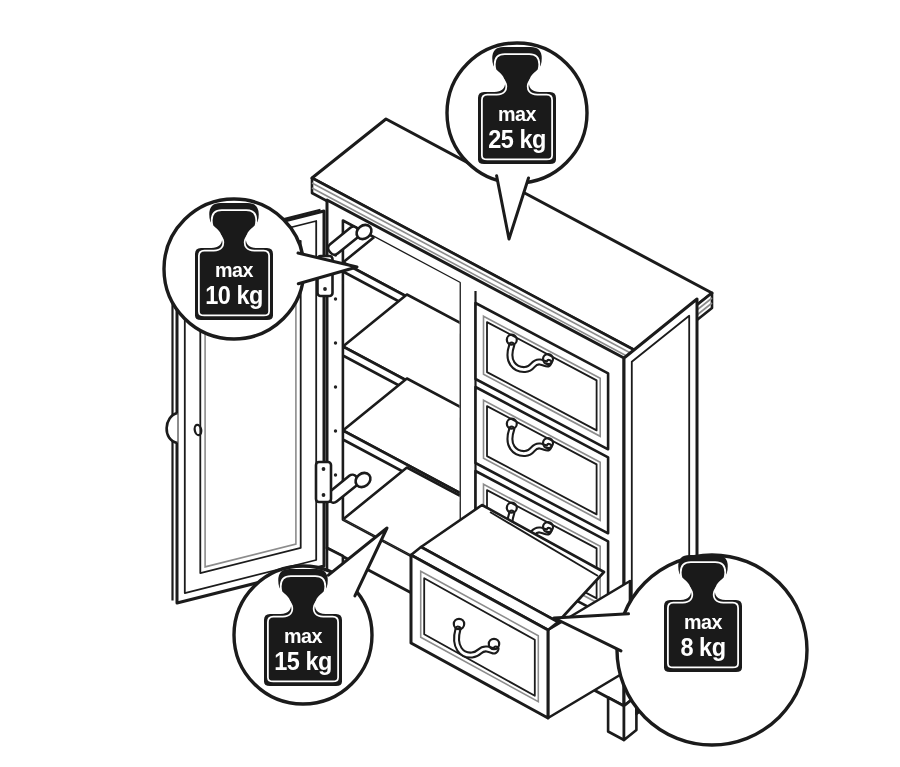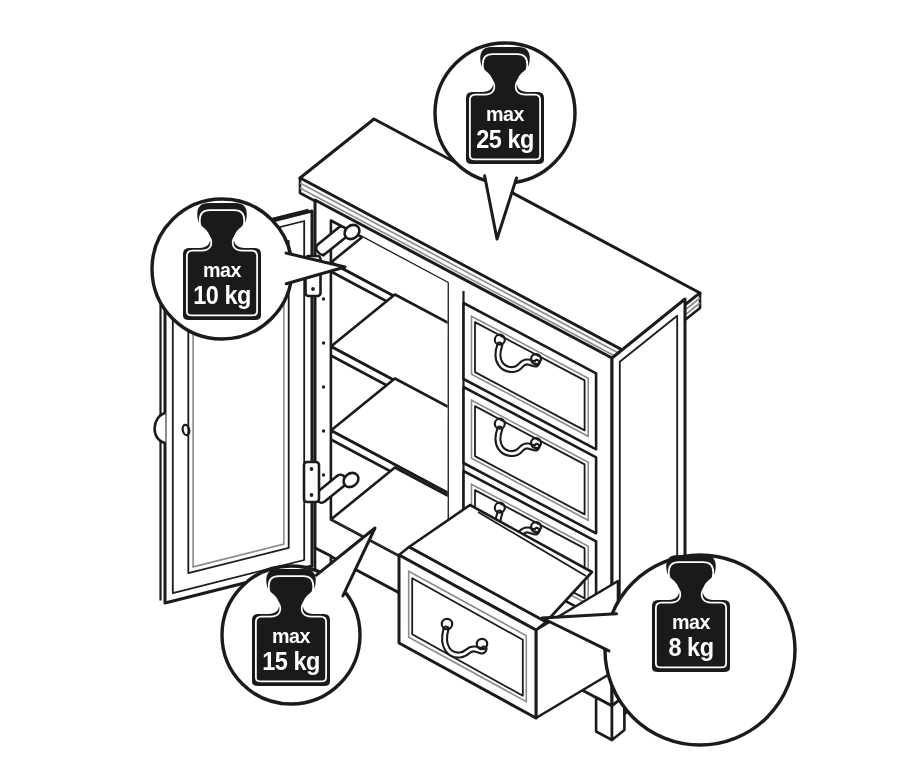--- a/index.html
+++ b/index.html
@@ -1,16 +1,16 @@
 <!DOCTYPE html>
 <html><head>
 <meta charset="utf-8">
 <style>
   html,body{margin:0;padding:0;background:#ffffff;}
-  .stage{width:868px;height:767px;position:relative;background:#bef264;overflow:hidden;}
+  .stage{width:868px;height:767px;position:relative;background:#bef264;overflow:hidden;margin-left:12px;}
   svg{display:block;}
   .ol   { fill:#fff; stroke:#1b1b1b; stroke-width:2.6; stroke-linejoin:round; }
   .ol3  { fill:#fff; stroke:#1b1b1b; stroke-width:3;   stroke-linejoin:round; }
   .thin { fill:none; stroke:#1b1b1b; stroke-width:1.8; stroke-linejoin:round; }
   .thin2{ fill:none; stroke:#1b1b1b; stroke-width:2.2; stroke-linejoin:round; }
   .gray { fill:none; stroke:#8c8c8c; stroke-width:1.6; }
   .blk  { fill:#1a1a1a; stroke:none; }
   .balloon { fill:#fff; stroke:#1b1b1b; stroke-width:3.4; }
   .tail { fill:#fff; stroke:#1b1b1b; stroke-width:3; stroke-linejoin:round; stroke-linecap:round; }
   .wline{ fill:none; stroke:#fff; stroke-width:2.6; }

